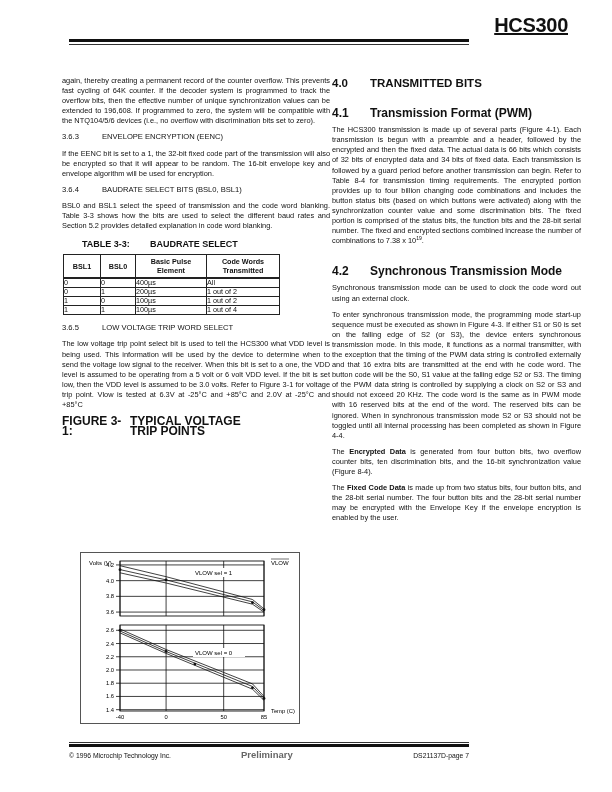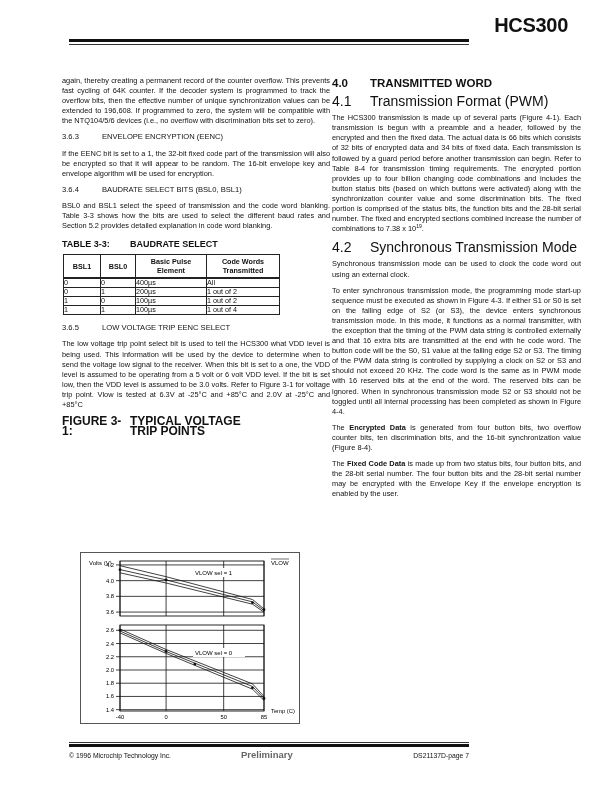--- a/index.html
+++ b/index.html
@@ -1,33 +1,33 @@
 <!DOCTYPE html>
 <html><head>
 <meta charset="utf-8">
 <style>
   html, body { margin: 0; padding: 0; background: #ffffff; }
   body { width: 612px; height: 792px; position: relative; overflow: hidden;
          font-family: "Liberation Sans", sans-serif; color: #111; }
   .hdr-title { position: absolute; right: 44px; top: 14px; font-size: 20px; font-weight: bold;
-               font-family: "Liberation Sans", sans-serif; letter-spacing: -0.3px; }
+               font-family: "Liberation Sans", sans-serif; letter-spacing: -0.3px; text-decoration: underline; }
   .rule-thick { position: absolute; left: 69px; width: 400px; top: 39px; height: 3px; background: #111; }
   .rule-thin { position: absolute; left: 69px; width: 400px; top: 44px; height: 1px; background: #333; }
   .col { position: absolute; top: 76px; width: 246px; font-size: 7.4px; line-height: 10.1px; }
   .col.left { left: 62px; width: 268px; }
   .col.right { left: 332px; width: 249px; }
   p { margin: 0 0 6px 0; text-align: justify; }
   .h3 { margin: 4px 0 6px 0; font-size: 7.6px; }
   .h3 .num { display: inline-block; width: 40px; }
   .h1 { font-size: 11.5px; font-weight: bold; margin: 2px 0 8px 0; }
   .h1 .num { display: inline-block; width: 38px; }
-  .h2 { font-size: 14px; font-weight: normal; margin: 8px 0 7px 0; }
+  .h2 { font-size: 12px; font-weight: bold; margin: 20px 0 7px 0; }
   .h2 .num { display: inline-block; width: 38px; }
   .tbl-title { font-size: 9px; font-weight: bold; margin: 8px 0 5px 0; }
-  .tbl-title .num { display: inline-block; width: 68px; }
+  .tbl-title .num { display: inline-block; width: 68px; margin-left: 20px; }
   table { border-collapse: collapse; width: 217px; margin-left: 1px; font-size: 7.2px; }
   th, td { border: 1px solid #222; padding: 0; }
   th { font-weight: bold; height: 22px; line-height: 9px; border-bottom: 2px solid #222; }
   td { height: 8px; line-height: 8px; }
   .fig-title { font-size: 12px; font-weight: bold; margin: 6px 0 0 0; }
   .fig-title .num { display: inline-block; width: 68px; vertical-align: top; }
   .fig-title .txt { display: inline-block; vertical-align: top; width: 140px; line-height: 10px; }
   .fig-box { position: absolute; left: 80px; top: 552px; width: 218px; height: 170px; border: 1px solid #555; }
   .fig-box svg { position: absolute; left: 0; top: 0; }
   .footer-thick { position: absolute; left: 69px; width: 400px; top: 744px; height: 3px; background: #111; }
@@ -89,21 +89,21 @@
       </tr>
       <tr>
         <td>1</td>
         <td>1</td>
         <td>100µs</td>
         <td>1 out of 4</td>
       </tr>
     </tbody>
   </table>
   <div class="h3" style="margin-top:8px">
-    <span class="num">3.6.5</span><span>LOW VOLTAGE TRIP EENC SELECT</span>
+    <span class="num">3.6.5</span><span>LOW VOLTAGE TRIP WORD SELECT</span>
   </div>
   <p>The low voltage trip point select bit is used to tell the HCS300 what VDD level is being used. This information will be used by the device to determine when to send the voltage low signal to the receiver. When this bit is set to a one, the VDD level is assumed to be operating from a 5 volt or 6 volt VDD level. If the bit is set low, then the VDD level is assumed to be 3.0 volts. Refer to Figure 3-1 for voltage trip point. Vlow is tested at 6.3V at -25°C and +85°C and 2.0V at -25°C and +85°C</p>
   <div class="fig-title">
     <span class="num">FIGURE 3-1:</span><span class="txt">TYPICAL VOLTAGE TRIP POINTS</span>
   </div>
 </div>
 
 <div class="fig-box">
   <svg id="chart" width="218" height="170">
       <text x="8" y="12" font-size="6" font-family="&quot;Liberation Sans&quot;, sans-serif">Volts (V)</text>
@@ -163,21 +163,21 @@
       <text x="39" y="166" font-size="5.8" text-anchor="middle" font-family="&quot;Liberation Sans&quot;, sans-serif">-40</text>
       <text x="85.08" y="166" font-size="5.8" text-anchor="middle" font-family="&quot;Liberation Sans&quot;, sans-serif">0</text>
       <text x="142.68" y="166" font-size="5.8" text-anchor="middle" font-family="&quot;Liberation Sans&quot;, sans-serif">50</text>
       <text x="183" y="166" font-size="5.8" text-anchor="middle" font-family="&quot;Liberation Sans&quot;, sans-serif">85</text>
       <text x="190" y="160" font-size="5.8" font-family="&quot;Liberation Sans&quot;, sans-serif">Temp (C)</text>
     </svg>
 </div>
 
 <div class="col right">
   <div class="h1">
-    <span class="num">4.0</span><span>TRANSMITTED WORD</span>
+    <span class="num">4.0</span><span>TRANSMITTED BITS</span>
   </div>
   <div class="h2">
     <span class="num">4.1</span><span>Transmission Format (PWM)</span>
   </div>
   <p><span>The HCS300 transmission is made up of several parts (Figure 4-1). Each transmission is begun with a preamble and a header, followed by the encrypted and then the fixed data. The actual data is 66 bits which consists of 32 bits of encrypted data and 34 bits of fixed data. Each transmission is followed by a guard period before another transmission can begin. Refer to Table 8-4 for transmission timing requirements. The encrypted portion provides up to four billion changing code combinations and includes the button status bits (based on which buttons were activated) along with the synchronization counter value and some discrimination bits. The fixed portion is comprised of the status bits, the function bits and the 28-bit serial number. The fixed and encrypted sections combined increase the number of combinations to 7.38 x 10</span><sup>19</sup><span>.</span></p>
   <div class="h2">
     <span class="num">4.2</span><span>Synchronous Transmission Mode</span>
   </div>
   <p>Synchronous transmission mode can be used to clock the code word out using an external clock.</p>
   <p>To enter synchronous transmission mode, the programming mode start-up sequence must be executed as shown in Figure 4-3. If either S1 or S0 is set on the falling edge of S2 (or S3), the device enters synchronous transmission mode. In this mode, it functions as a normal transmitter, with the exception that the timing of the PWM data string is controlled externally and that 16 extra bits are transmitted at the end with he code word. The button code will be the S0, S1 value at the falling edge S2 or S3. The timing of the PWM data string is controlled by supplying a clock on S2 or S3 and should not exceed 20 KHz. The code word is the same as in PWM mode with 16 reserved bits at the end of the word. The reserved bits can be ignored. When in synchronous transmission mode S2 or S3 should not be toggled until all internal processing has been completed as shown in Figure 4-4.</p>

